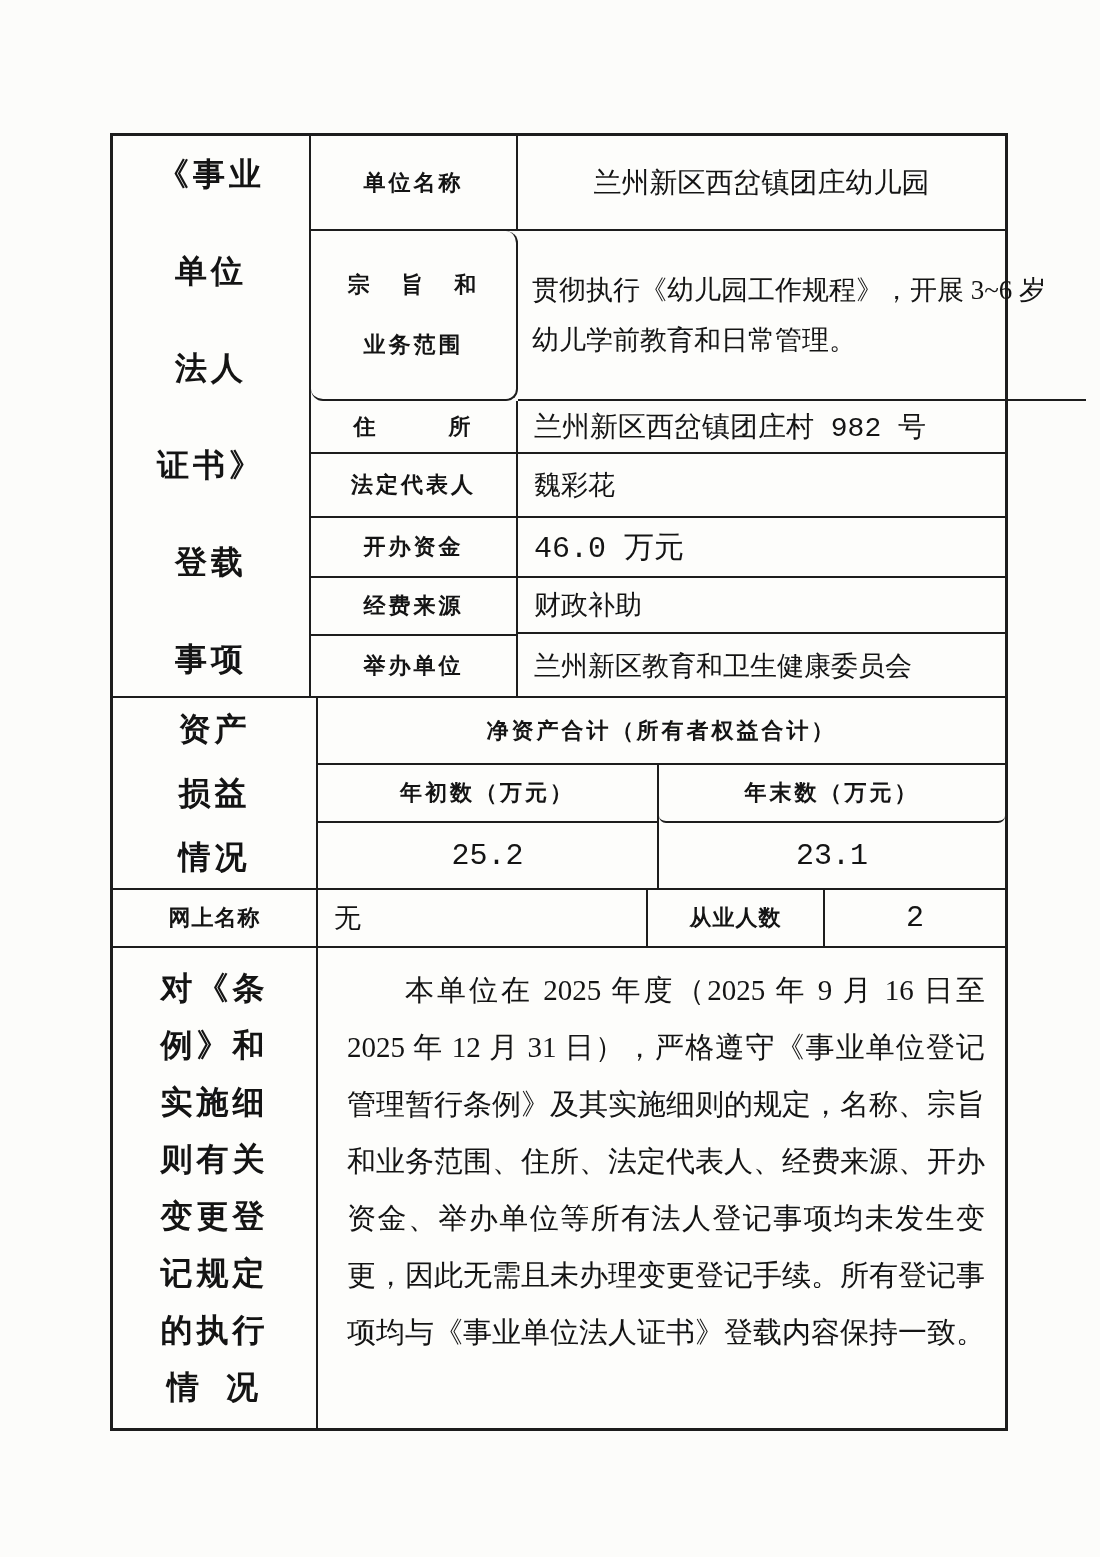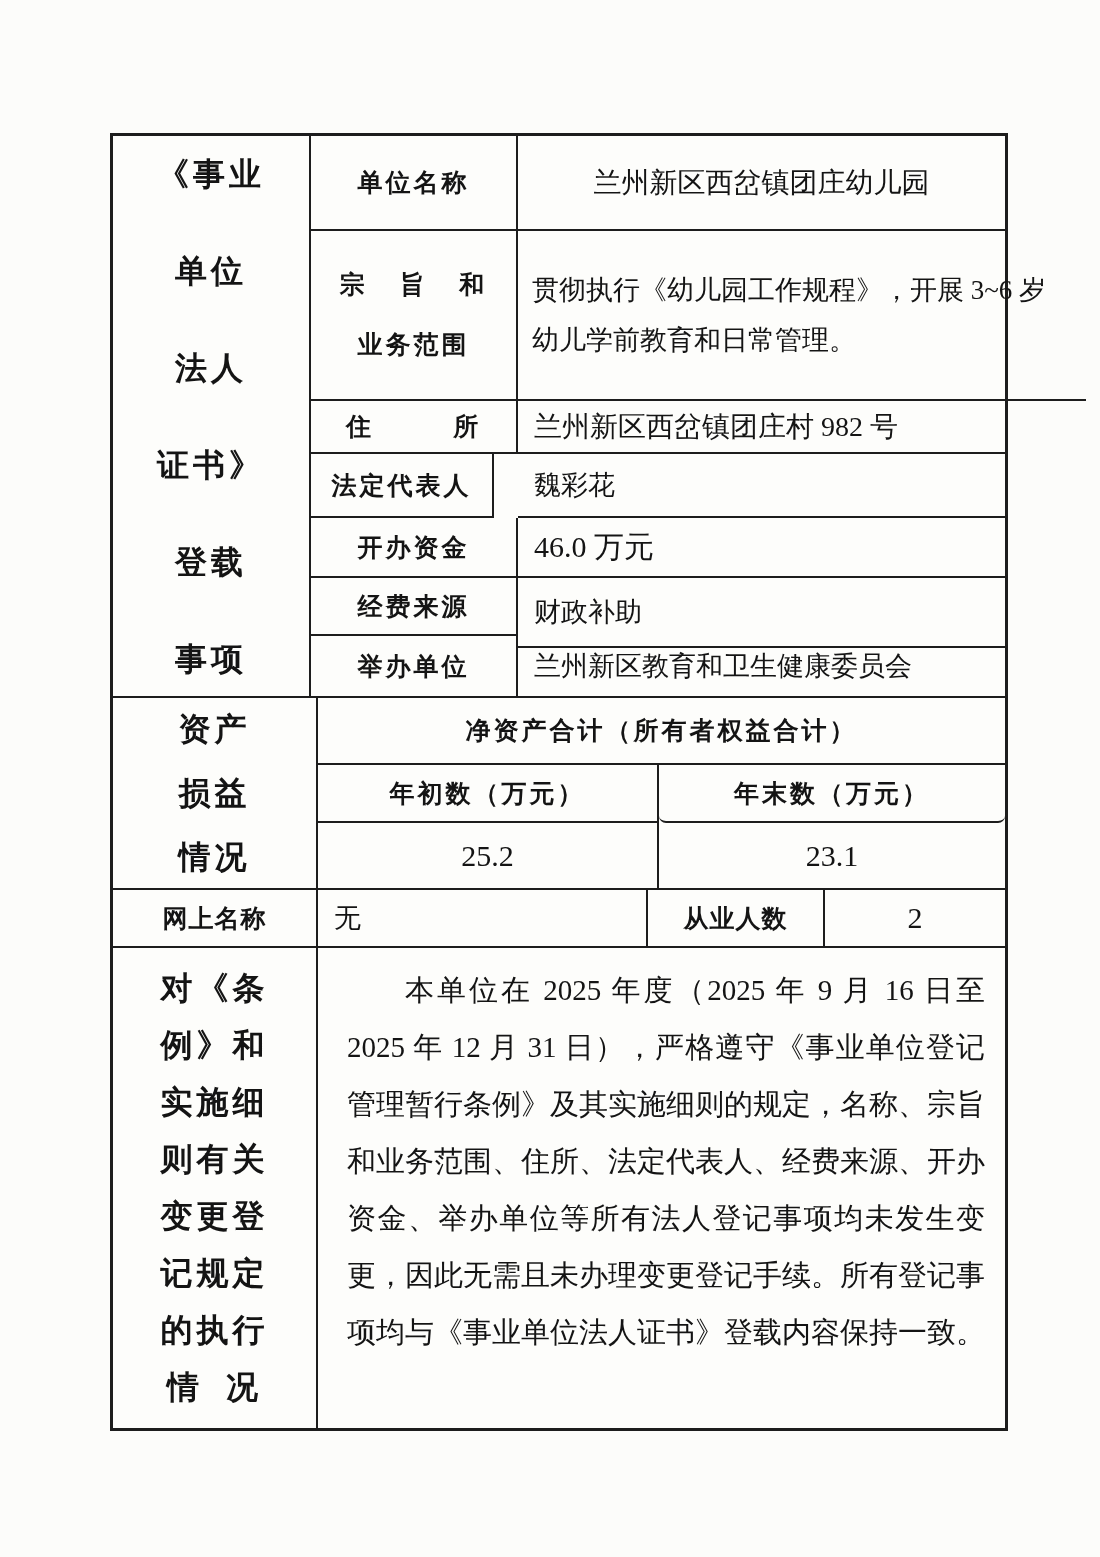--- a/index.html
+++ b/index.html
@@ -27,45 +27,46 @@
   }
   .cell {
     position: absolute;
     box-sizing: border-box;
     display: flex;
     align-items: center;
     border-color: #1d1d1d;
   }
   .br { border-right: 2px solid #1d1d1d; }
   .bb { border-bottom: 2px solid #1d1d1d; }
-  .col { flex-direction: column; justify-content: center; }
+  .col { flex-direction: column; justify-content: center; border-radius: 12px; }
   .hdr {
     justify-content: center;
     text-align: center;
     font-weight: bold;
-    font-size: 25px;
+    font-size: 22px;
     letter-spacing: 3px;
   }
   .side-label {
     flex-direction: column;
     justify-content: center;
     text-align: center;
     font-weight: bold;
     font-size: 32px;
     letter-spacing: 4px;
     word-spacing: 0.35em;
   }
   .side-label span { display: block; }
   .lh58 span { line-height: 58px; }
   .lh64 span { line-height: 64px; }
   .lh57 span { line-height: 57px; }
   .val {
     justify-content: flex-start;
     padding: 0 16px;
     font-size: 27px;
+    font-family: Liberation Mono, monospace;
   }
   .val-center {
     justify-content: center;
     padding: 0;
     text-align: center;
   }
   .num { font-size: 30px; }
   .two-line-hdr span { line-height: 60px; }
   .ws-wide { word-spacing: 0.9em; }
   .ws-xwide { word-spacing: 2.8em; }
@@ -112,28 +113,28 @@
       <span>业务范围</span>
     </div>
     <div class="cell val-multi bb" style="left:405px; top:95px; width:568px; height:170px;gap:12px;">
       <span>贯彻执行《幼儿园工作规程》，开展 3~6 岁</span>
       <span>幼儿学前教育和日常管理。</span>
     </div>
 
     <div class="cell hdr ws-xwide br bb" style="left:198px; top:265px; width:207px; height:53px;">住 所</div>
     <div class="cell val bb" style="left:405px; top:265px; width:487px; height:53px; font-size:28px;">兰州新区西岔镇团庄村 982 号</div>
 
-    <div class="cell hdr br bb" style="left:198px; top:318px; width:183px; height:64px;">法定代表人</div>
+    <div class="cell hdr br bb" style="left:198px; top:318px; width:207px; height:64px;">法定代表人</div>
     <div class="cell val bb" style="left:405px; top:318px; width:487px; height:64px;">魏彩花</div>
 
     <div class="cell hdr br bb" style="left:198px; top:382px; width:207px; height:60px;">开办资金</div>
     <div class="cell val num bb" style="left:405px; top:382px; width:487px; height:60px;">46.0 万元</div>
 
     <div class="cell hdr br bb" style="left:198px; top:442px; width:207px; height:58px;">经费来源</div>
-    <div class="cell val bb" style="left:405px; top:442px; width:487px; height:70px;">财政补助</div>
+    <div class="cell val bb" style="left:405px; top:442px; width:487px; height:56px;">财政补助</div>
 
     <div class="cell hdr br bb" style="left:198px; top:500px; width:207px; height:62px;">举办单位</div>
     <div class="cell val bb" style="left:405px; top:500px; width:487px; height:62px;">兰州新区教育和卫生健康委员会</div>
 
     <div class="cell side-label lh64 br bb" style="left:0; top:562px; width:205px; height:192px;">
       <span>资产</span>
       <span>损益</span>
       <span>情况</span>
     </div>
 

